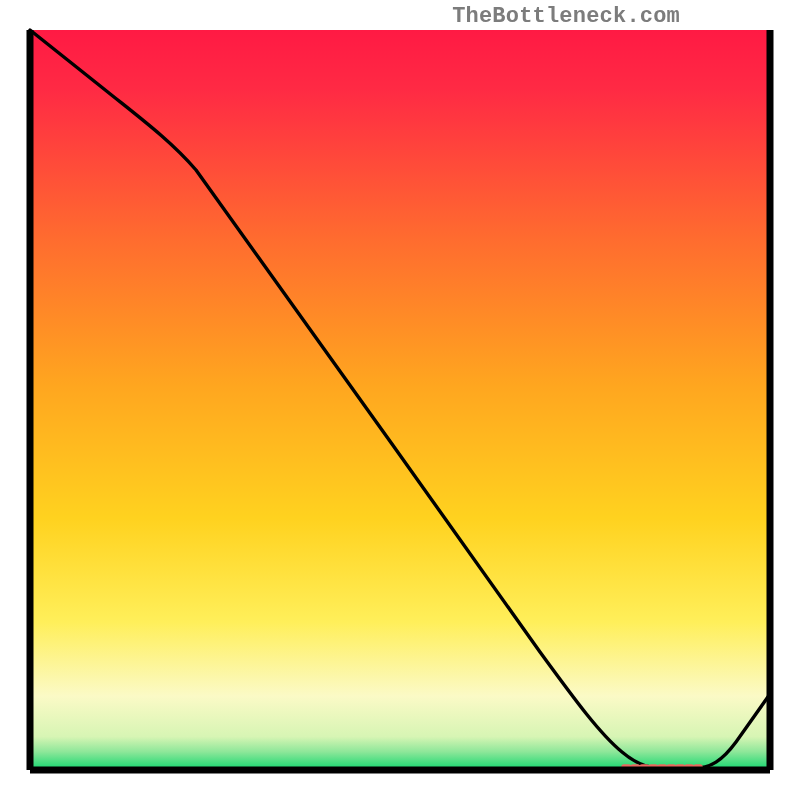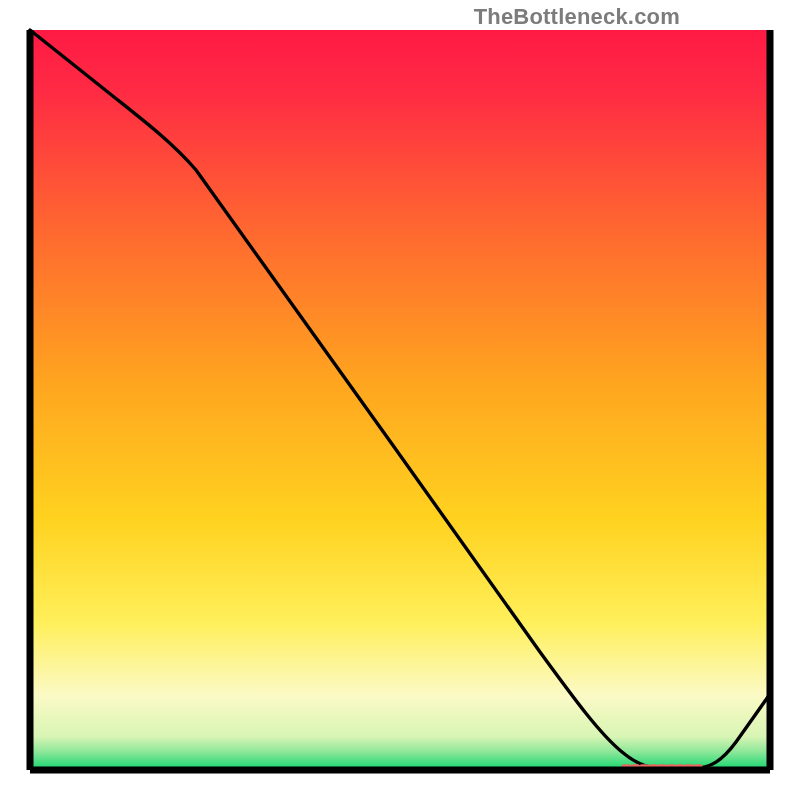--- a/index.html
+++ b/index.html
@@ -7,20 +7,21 @@
     padding: 0;
     width: 800px;
     height: 800px;
     background: #ffffff;
     font-family: Arial, Helvetica, sans-serif;
   }
   .stage {
     position: relative;
     width: 692px;
     height: 800px;
+    font-family: Liberation Mono, monospace;
   }
   .watermark {
     position: absolute;
     top: 4px;
     right: 12px;
     font-size: 22px;
     font-weight: 600;
     color: #7c7c7c;
     letter-spacing: 0.2px;
   }

